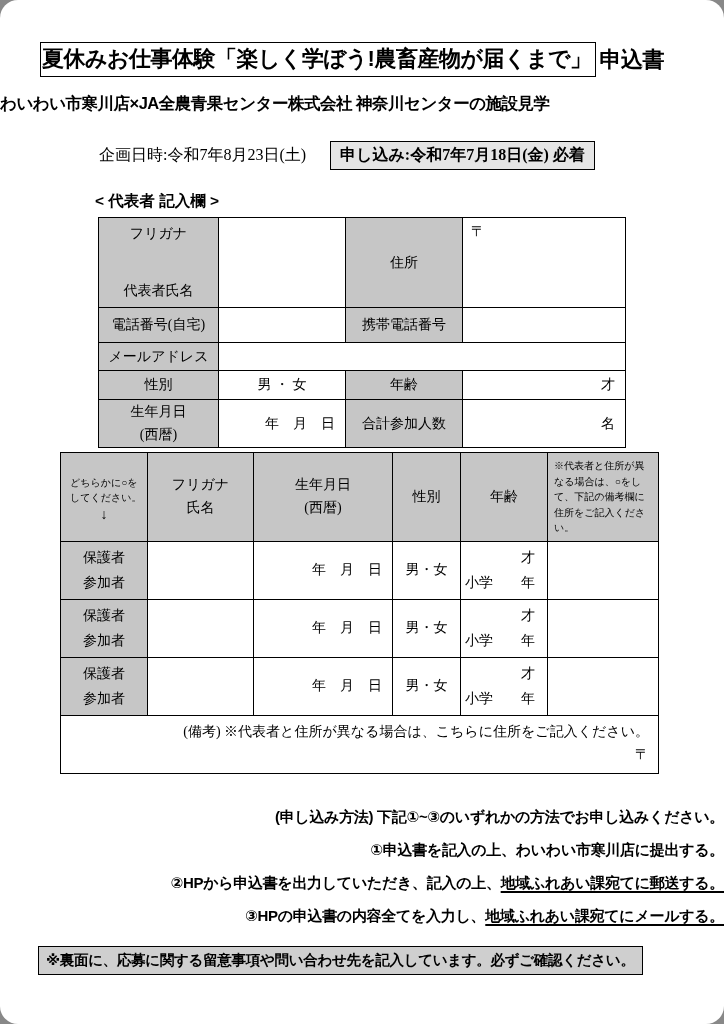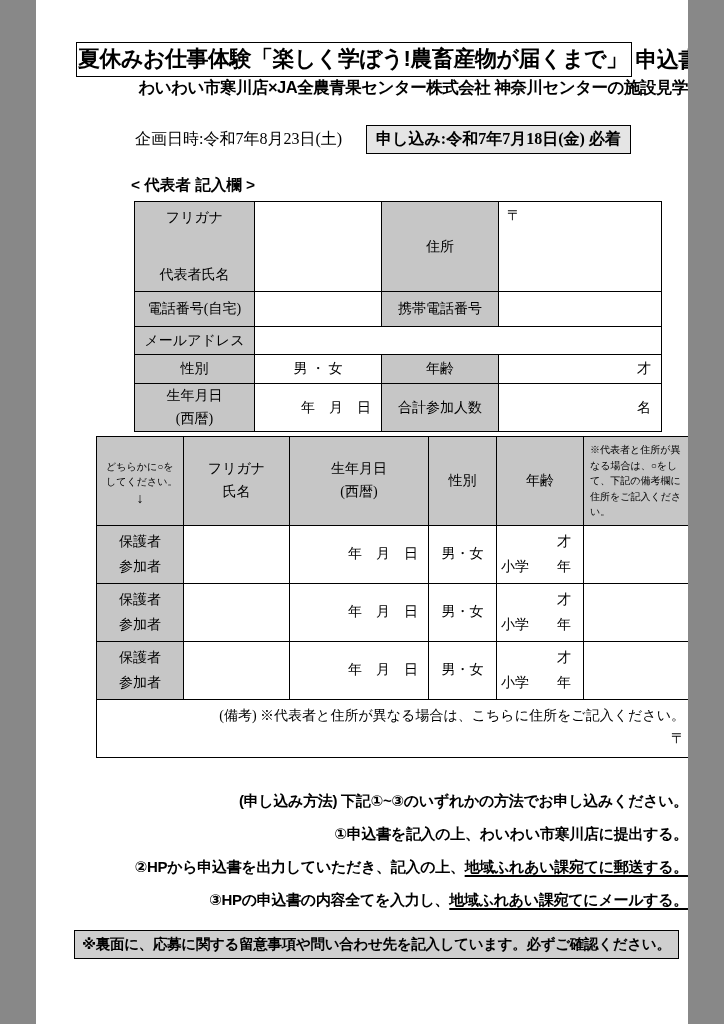--- a/index.html
+++ b/index.html
@@ -1,34 +1,34 @@
 <!DOCTYPE html>
 <html><head>
 <meta charset="utf-8">
 <style>
   * { box-sizing: border-box; }
   html,body { margin:0; padding:0; background:#888; }
   .page {
-    width:652px; height:1024px; margin:0 auto; background:#ffffff;
+    width:724px; height:1024px; margin:0 auto; background:#ffffff;
     font-family:"Liberation Serif","DejaVu Serif",serif; color:#000;
-    overflow:hidden; position:relative;
+    overflow:hidden; position:relative;border-radius:18px;
   }
   
   .title-row { display:flex; align-items:center; padding:42px 26px 0 40px; white-space:nowrap; }
   .title-box {
     border:1px solid #000; padding:1px 4px 2px 1px;
     font-family:"Liberation Sans","DejaVu Sans",sans-serif;
     font-weight:900; font-size:22px; letter-spacing:-0.5px;
   }
   .title-suffix {
     font-family:"Liberation Sans","DejaVu Sans",sans-serif;
     font-weight:900; font-size:22px; margin-left:3px; letter-spacing:-0.5px;
   }
   .subtitle {
-    text-align:right; margin-top:0;
+    text-align:left; margin-top:16px;
     font-family:"Liberation Sans","DejaVu Sans",sans-serif;
     font-weight:900; font-size:16.5px; letter-spacing:-0.5px;
   }
   
   .date-row { display:flex; align-items:center; margin:26px 0 0 55px; }
   .event-datetime { font-size:16px;margin-left:44px; }
   .deadline-box {
     margin-left:24px; border:1px solid #000; background:#e5e5e5;
     padding:3px 9px; font-size:16px; font-weight:bold;
   }

